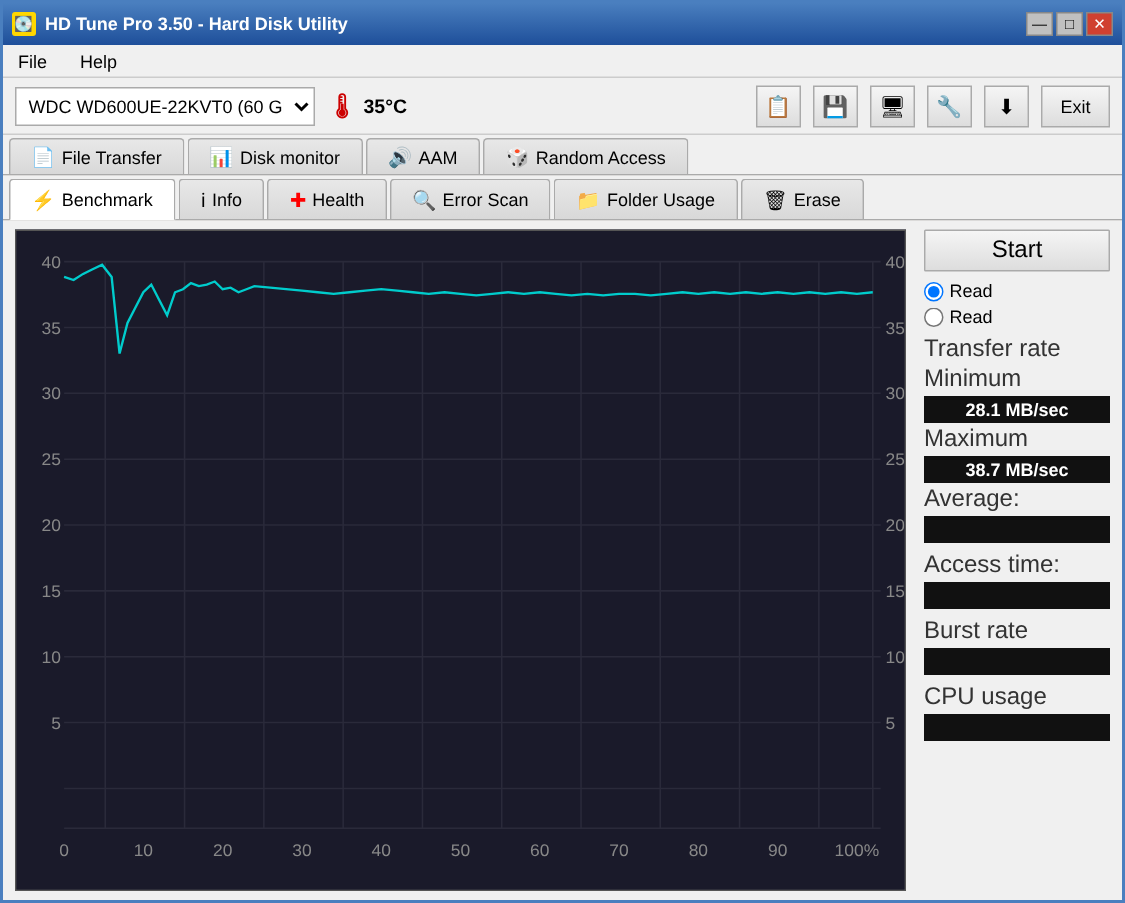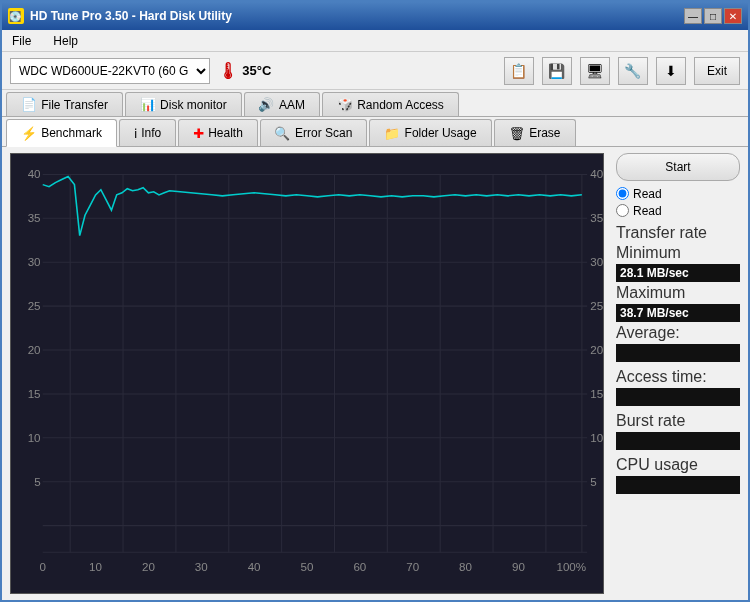--- a/index.html
+++ b/index.html
@@ -175,53 +175,53 @@
       display: flex;
       flex-direction: column;
       gap: 6px;
     }
     .start-btn {
       width: 100%;
       height: 28px;
       background: linear-gradient(to bottom, #f5f5f5, #ddd);
       border: 1px solid #aaa;
       cursor: pointer;
-      font-size: 12px;
-      border-radius: 12px;
+      font-size: 16px;
+      border-radius: 1px;
     }
 
     .radio-group {
       display: flex;
       flex-direction: column;
       gap: 3px;
     }
     .radio-item {
       display: flex;
-      align-items: flex-start;
+      align-items: center;
       gap: 4px;
       font-size: 12px;
     }
     .radio-item input[type="radio"] { margin: 0; }
 
     .stat-section {
       display: flex;
       flex-direction: column;
       gap: 2px;
     }
     .stat-label {
       font-size: 16px;
       color: #333;
     }
     .stat-value {
       background: #111;
       color: #ffd700;
       padding: 2px 4px;
       font-size: 12px;
       font-weight: bold;
-      text-align: left;
+      text-align: center;
       min-height: 18px;
     }
     .stat-value.has-value { color: white; }
 
     
     svg.chart-svg {
       width: 100%;
       height: 100%;
       position: absolute;
       top: 0; left: 0;

